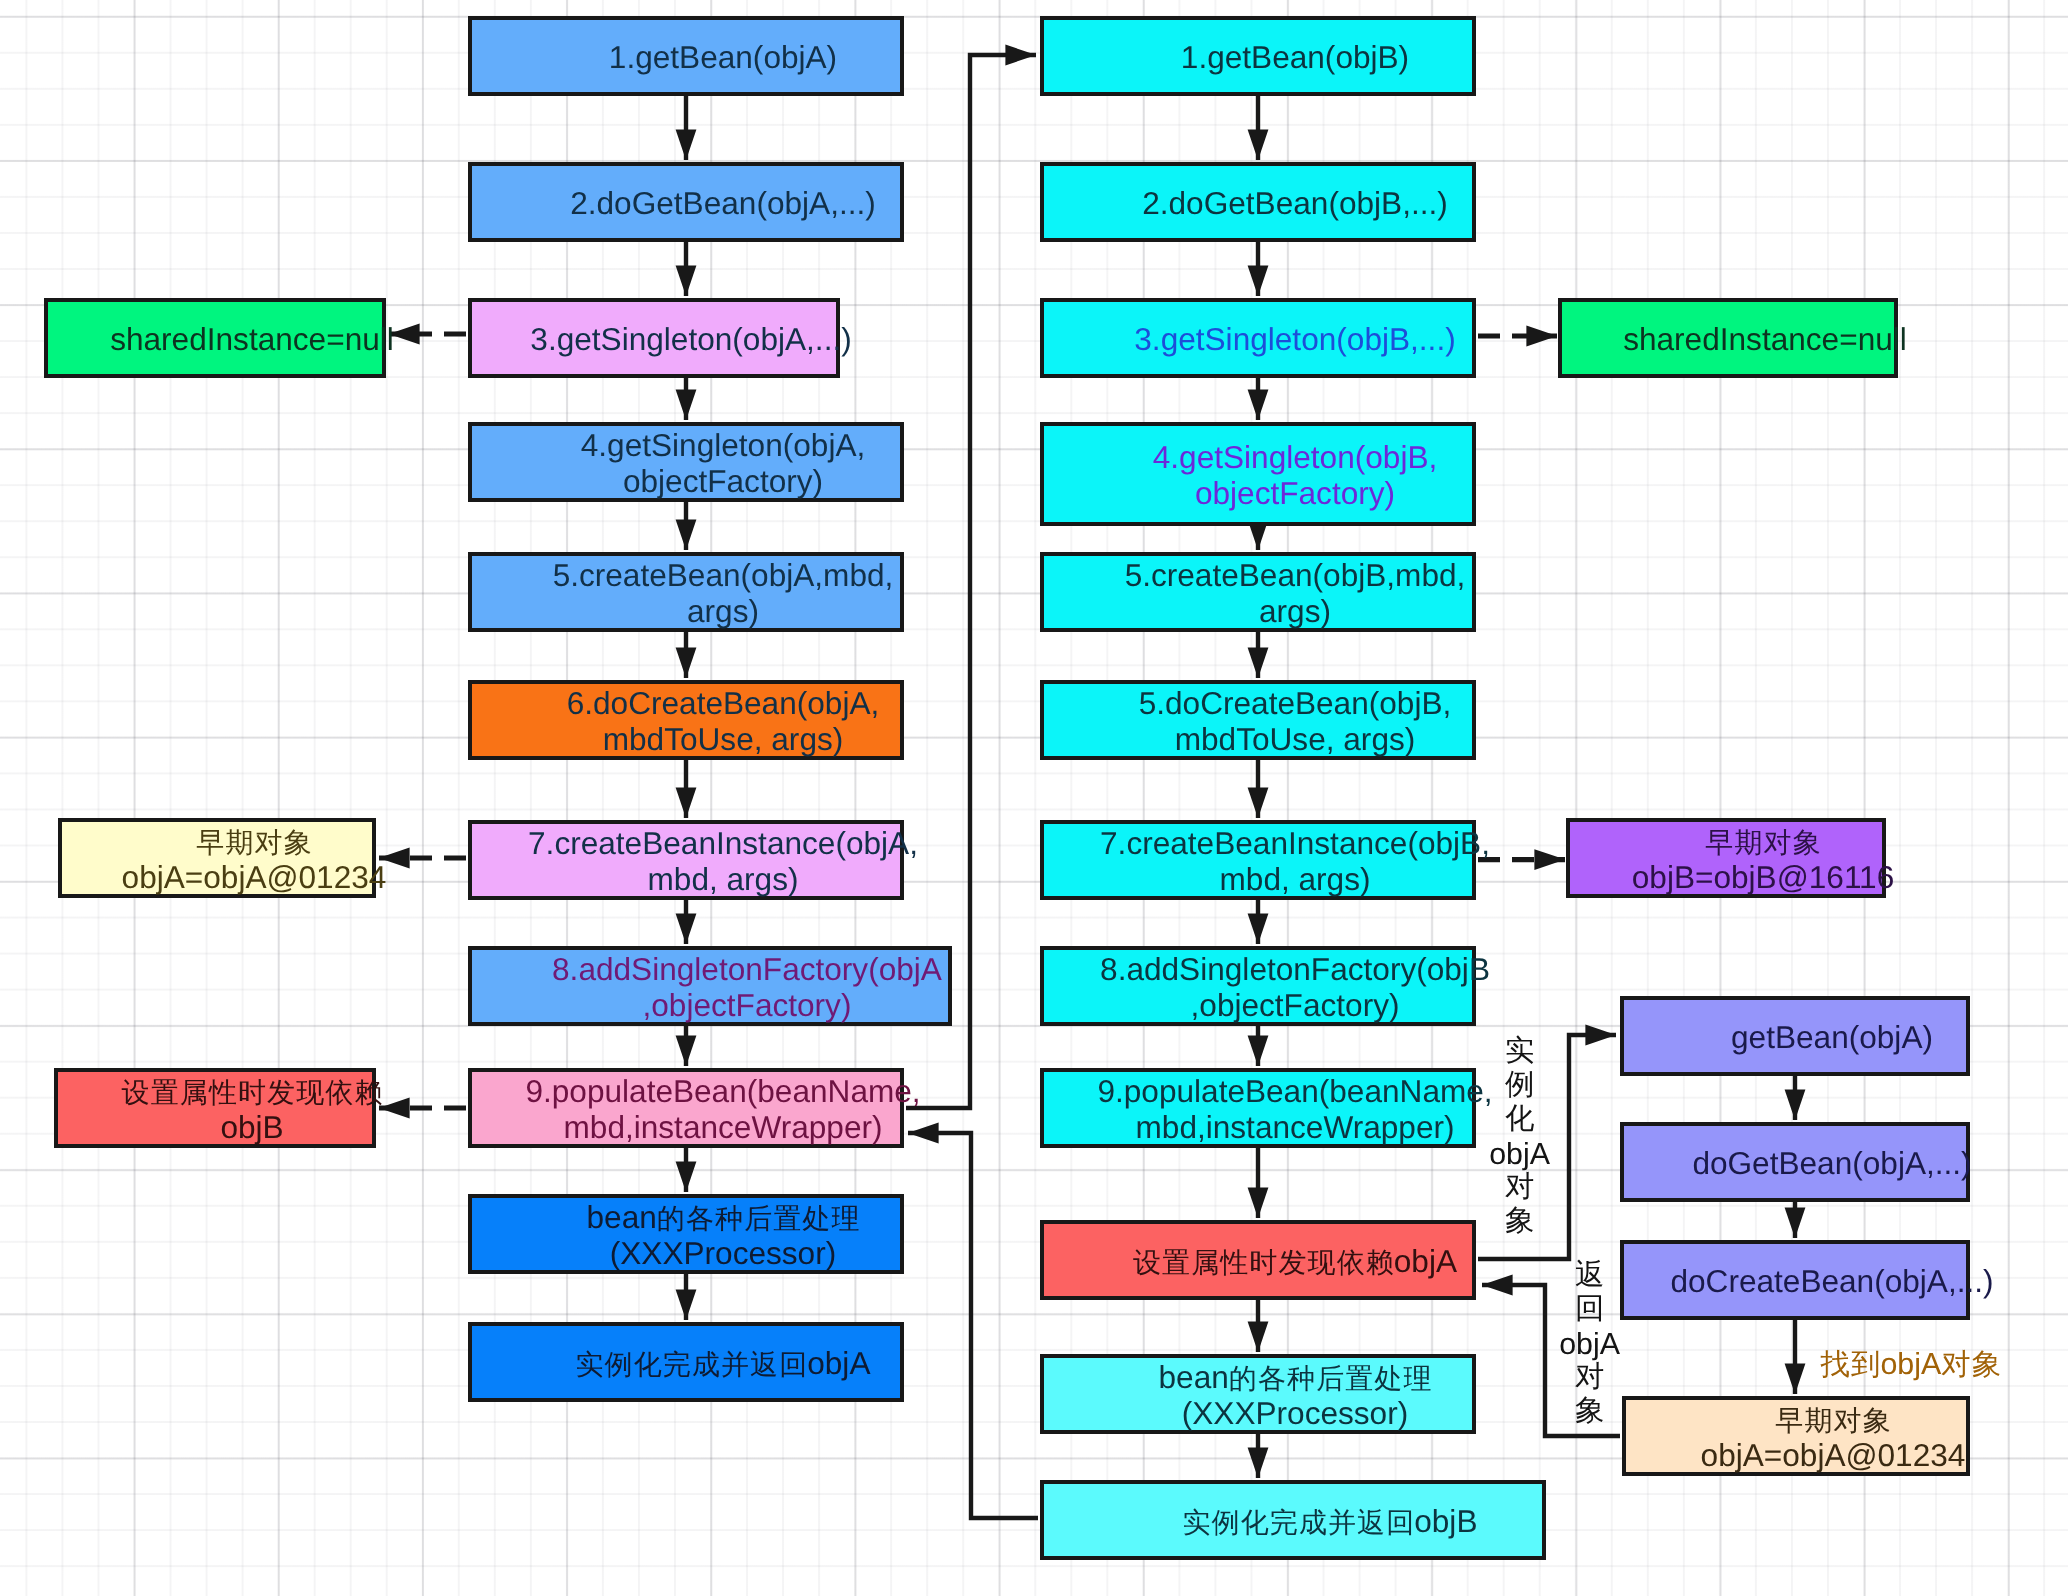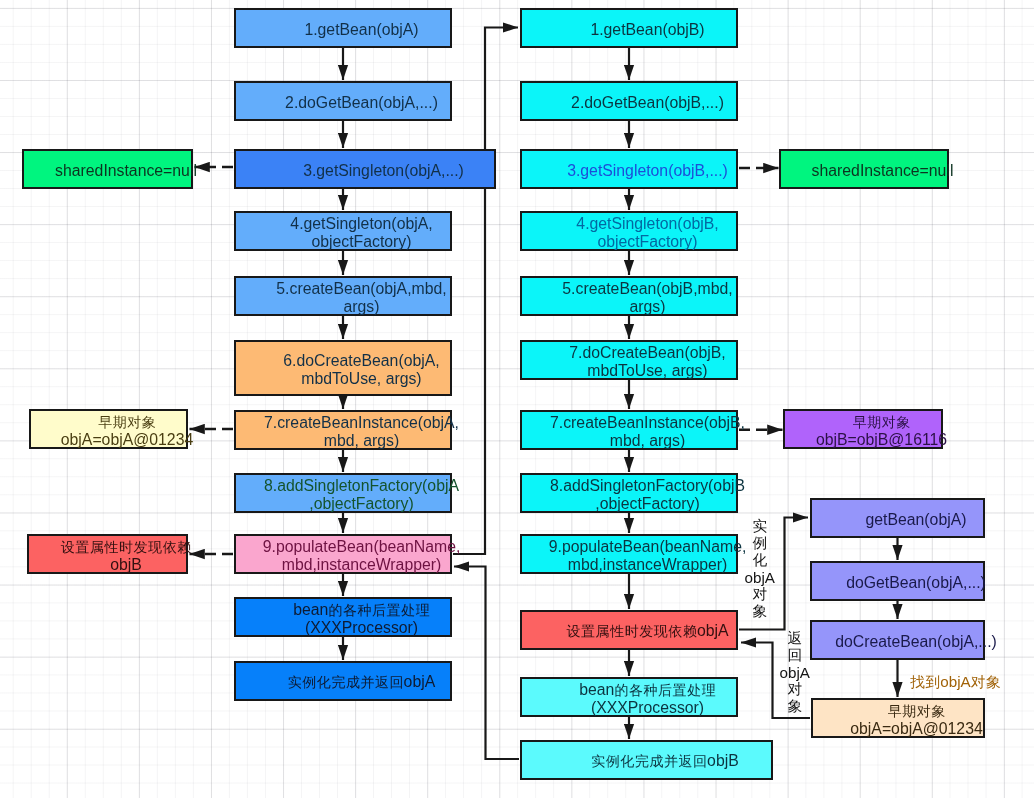--- a/index.html
+++ b/index.html
@@ -96,50 +96,50 @@
     <div class="node" style="left:234px;top:8px;width:218px;height:40px;background:#63ADFB;color:#123048">
       <div class="nlabel">
           <div class="nline">1.getBean(objA)</div>
         </div>
     </div>
     <div class="node" style="left:234px;top:81px;width:218px;height:40px;background:#63ADFB;color:#123048">
       <div class="nlabel">
           <div class="nline">2.doGetBean(objA,...)</div>
         </div>
     </div>
-    <div class="node" style="left:234px;top:149px;width:262px;height:40px;background:#3b82f6;color:#123048">
+    <div class="node" style="left:234px;top:149px;width:186px;height:40px;background:#f0abfc;color:#123048">
       <div class="nlabel">
           <div class="nline">3.getSingleton(objA,...)</div>
         </div>
     </div>
     <div class="node" style="left:234px;top:211px;width:218px;height:40px;background:#63ADFB;color:#123048">
       <div class="nlabel">
           <div class="nline">4.getSingleton(objA,</div>
           <div class="nline">objectFactory)</div>
         </div>
     </div>
     <div class="node" style="left:234px;top:276px;width:218px;height:40px;background:#63ADFB;color:#123048">
       <div class="nlabel">
           <div class="nline">5.createBean(objA,mbd,</div>
           <div class="nline">args)</div>
         </div>
     </div>
-    <div class="node" style="left:234px;top:340px;width:218px;height:56px;background:#fdba74;color:#123048">
+    <div class="node" style="left:234px;top:340px;width:218px;height:40px;background:#f97316;color:#123048">
       <div class="nlabel">
           <div class="nline">6.doCreateBean(objA,</div>
           <div class="nline">mbdToUse, args)</div>
         </div>
     </div>
-    <div class="node" style="left:234px;top:410px;width:218px;height:40px;background:#fdba74;color:#123048">
+    <div class="node" style="left:234px;top:410px;width:218px;height:40px;background:#f0abfc;color:#123048">
       <div class="nlabel">
           <div class="nline">7.createBeanInstance(objA,</div>
           <div class="nline">mbd, args)</div>
         </div>
     </div>
-    <div class="node" style="left:234px;top:473px;width:218px;height:40px;background:#63ADFB;color:#14532d">
+    <div class="node" style="left:234px;top:473px;width:242px;height:40px;background:#63ADFB;color:#701a75">
       <div class="nlabel">
           <div class="nline">8.addSingletonFactory(objA</div>
           <div class="nline">,objectFactory)</div>
         </div>
     </div>
     <div class="node" style="left:234px;top:534px;width:218px;height:40px;background:#FAA6CE;color:#6E1242">
       <div class="nlabel">
           <div class="nline">9.populateBean(beanName,</div>
           <div class="nline">mbd,instanceWrapper)</div>
         </div>
@@ -163,35 +163,35 @@
     <div class="node" style="left:520px;top:81px;width:218px;height:40px;background:#0BF5F9;color:#0C3440">
       <div class="nlabel">
           <div class="nline">2.doGetBean(objB,...)</div>
         </div>
     </div>
     <div class="node" style="left:520px;top:149px;width:218px;height:40px;background:#0BF5F9;color:#1d4ed8">
       <div class="nlabel">
           <div class="nline">3.getSingleton(objB,...)</div>
         </div>
     </div>
-    <div class="node" style="left:520px;top:211px;width:218px;height:40px;background:#0BF5F9;color:#0369a1">
+    <div class="node" style="left:520px;top:211px;width:218px;height:52px;background:#0BF5F9;color:#6d28d9">
       <div class="nlabel">
           <div class="nline">4.getSingleton(objB,</div>
           <div class="nline">objectFactory)</div>
         </div>
     </div>
     <div class="node" style="left:520px;top:276px;width:218px;height:40px;background:#0BF5F9;color:#0C3440">
       <div class="nlabel">
           <div class="nline">5.createBean(objB,mbd,</div>
           <div class="nline">args)</div>
         </div>
     </div>
     <div class="node" style="left:520px;top:340px;width:218px;height:40px;background:#0BF5F9;color:#0C3440">
       <div class="nlabel">
-          <div class="nline">7.doCreateBean(objB,</div>
+          <div class="nline">5.doCreateBean(objB,</div>
           <div class="nline">mbdToUse, args)</div>
         </div>
     </div>
     <div class="node" style="left:520px;top:410px;width:218px;height:40px;background:#0BF5F9;color:#0C3440">
       <div class="nlabel">
           <div class="nline">7.createBeanInstance(objB,</div>
           <div class="nline">mbd, args)</div>
         </div>
     </div>
     <div class="node" style="left:520px;top:473px;width:218px;height:40px;background:#0BF5F9;color:#0C3440">

